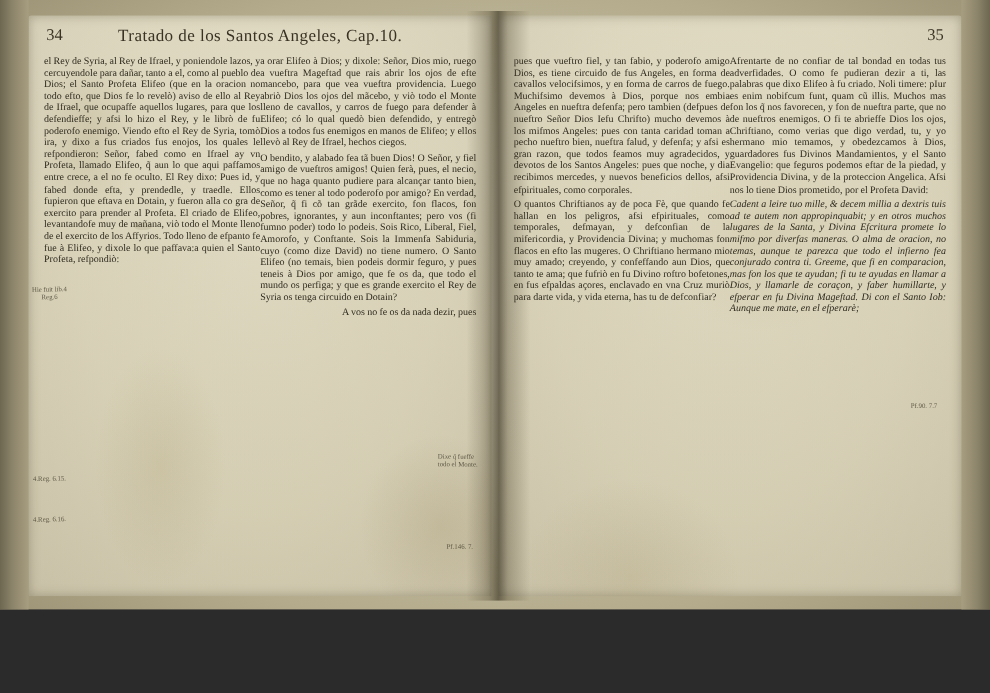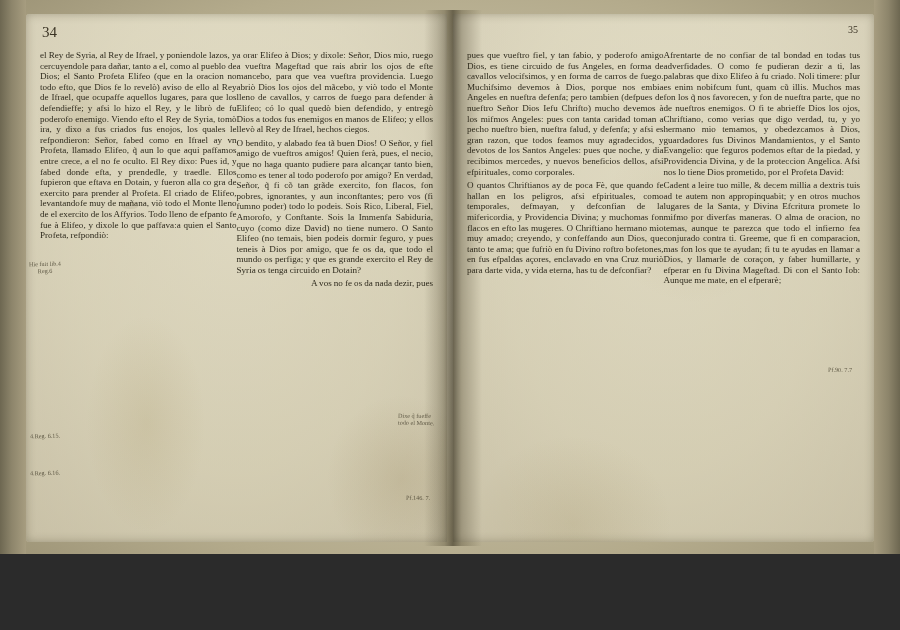--- a/index.html
+++ b/index.html
@@ -37,38 +37,38 @@
   }
 
   .hdr{
     position:absolute;left:0;right:0;top:10px;
     text-align:center;font-size:15.5px;letter-spacing:.4px;
     color:#3a3324;font-family:"Liberation Serif",serif;
     white-space:nowrap;
   }
 
   .folio-l{position:absolute;left:16px;top:10px;font-size:15px;color:#3a3324;}
-  .folio-r{position:absolute;right:16px;top:10px;font-size:10px;color:#3a3324;text-align:right;}
+  .folio-r{position:absolute;right:16px;top:10px;font-size:15px;color:#3a3324;text-align:right;}
 
   .cols{
     position:absolute;left:0;right:0;top:36px;bottom:8px;
     display:flex;padding:0 14px;box-sizing:border-box;
   }
   .col{
     flex:1 1 50%;
     font-size:9.1px;line-height:10.6px;
     color:#2e2a1d;
     text-align:justify;
     -webkit-hyphens:auto;hyphens:auto;
     word-spacing:-.2px;
     font-family:"Liberation Serif",serif;
   }
   .col p{margin:0 0 0 0;text-indent:0;}
   .col p + p{margin-top:3px;}
-  .it{}
+  .it{font-style:italic;}
   .tail{display:block;text-align:right;margin-top:1px;}
 
   
   .marg{
     position:absolute;font-size:6.2px;line-height:7px;color:#4a4432;
     font-family:"Liberation Serif",serif;width:34px;text-align:center;
     transform:rotate(-1.2deg);opacity:.85;
   }
   .marg.r{width:46px;text-align:left;transform:rotate(.6deg);}
 
@@ -91,20 +91,21 @@
 <div class="book">
   <div class="edge-left"></div>
   <div class="edge-right"></div>
 
   <div class="page left">
     <div class="stain s5"></div>
     <div class="stain s1"></div>
     <div class="stain s2"></div>
 
     <div class="folio-l">34</div>
+    <div class="hdr">Tratado de los Santos Angeles, Cap.10.</div>
 
     <div class="cols">
       <div class="col">
         <p>el Rey de Syria, al Rey de Ifrael, y poniendole lazos, y cercuyendole para dañar, tanto a el, como al pueblo de Dios; el Santo Profeta Elifeo (que en la oracion no todo efto, que Dios fe lo revelò) aviso de ello al Rey de Ifrael, que ocupaffe aquellos lugares, para que los defendieffe; y afsi lo hizo el Rey, y le librò de fu poderofo enemigo. Viendo efto el Rey de Syria, tomò ira, y dixo a fus criados fus enojos, los quales le refpondieron: Señor, fabed como en Ifrael ay vn Profeta, llamado Elifeo, q̃ aun lo que aqui paffamos entre crece, a el no fe oculto. El Rey dixo: Pues id, y fabed donde efta, y prendedle, y traedle. Ellos fupieron que eftava en Dotain, y fueron alla co gra de exercito para prender al Profeta. El criado de Elifeo, levantandofe muy de mañana, viò todo el Monte lleno de el exercito de los Affyrios. Todo lleno de efpanto fe fue à Elifeo, y dixole lo que paffava:a quien el Santo Profeta, refpondiò:</p>
       </div>
       <div class="col">
         <p>a orar Elifeo à Dios; y dixole: Señor, Dios mio, ruego a vueftra Mageftad que rais abrir los ojos de efte mancebo, para que vea vueftra providencia. Luego abriò Dios los ojos del mãcebo, y viò todo el Monte lleno de cavallos, y carros de fuego para defender à Elifeo; có lo qual quedò bien defendido, y entregò Dios a todos fus enemigos en manos de Elifeo; y ellos llevò al Rey de Ifrael, hechos ciegos.</p>
         <p>O bendito, y alabado fea tã buen Dios! O Señor, y fiel amigo de vueftros amigos! Quien ferà, pues, el necio, que no haga quanto pudiere para alcançar tanto bien, como es tener al todo poderofo por amigo? En verdad, Señor, q̃ fi cõ tan grãde exercito, fon flacos, fon pobres, ignorantes, y aun inconftantes; pero vos (fi fumno poder) todo lo podeis. Sois Rico, Liberal, Fiel, Amorofo, y Conftante. Sois la Immenfa Sabiduria, cuyo (como dize David) no tiene numero. O Santo Elifeo (no temais, bien podeis dormir feguro, y pues teneis à Dios por amigo, que fe os da, que todo el mundo os perfiga; y que es grande exercito el Rey de Syria os tenga circuido en Dotain?</p>
         <p class="tail">A vos no fe os da nada dezir, pues</p>
       </div>

